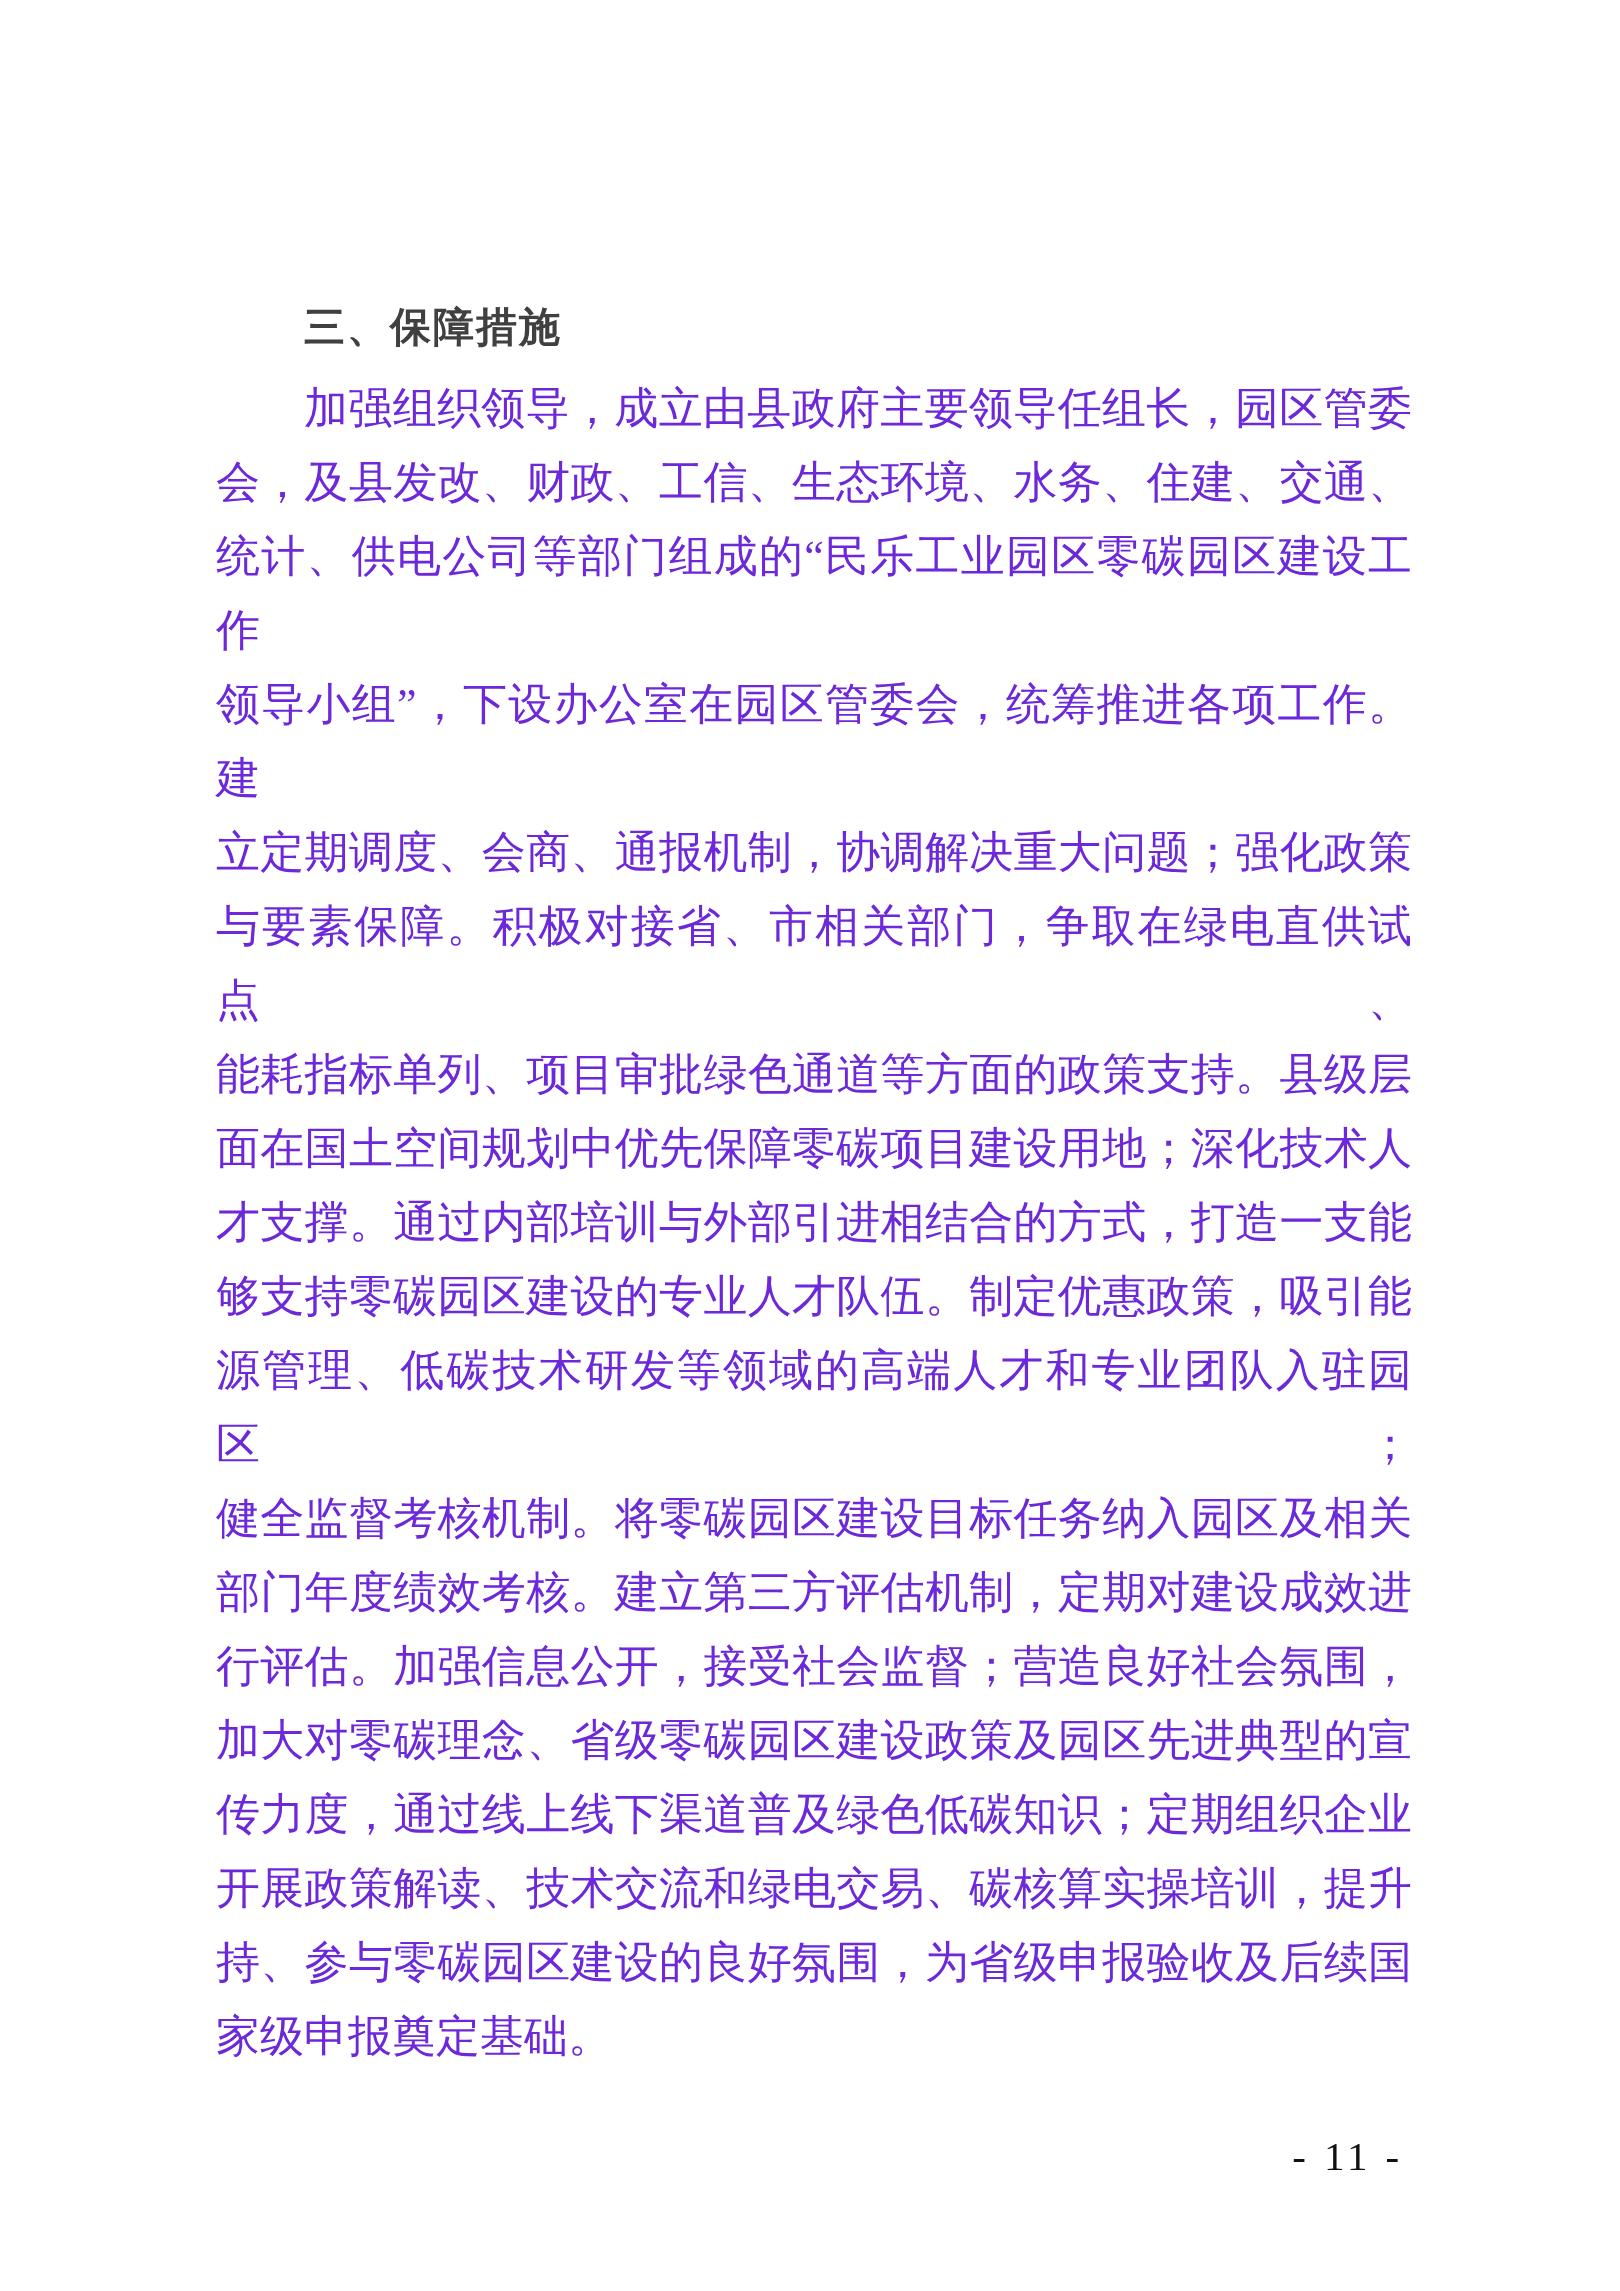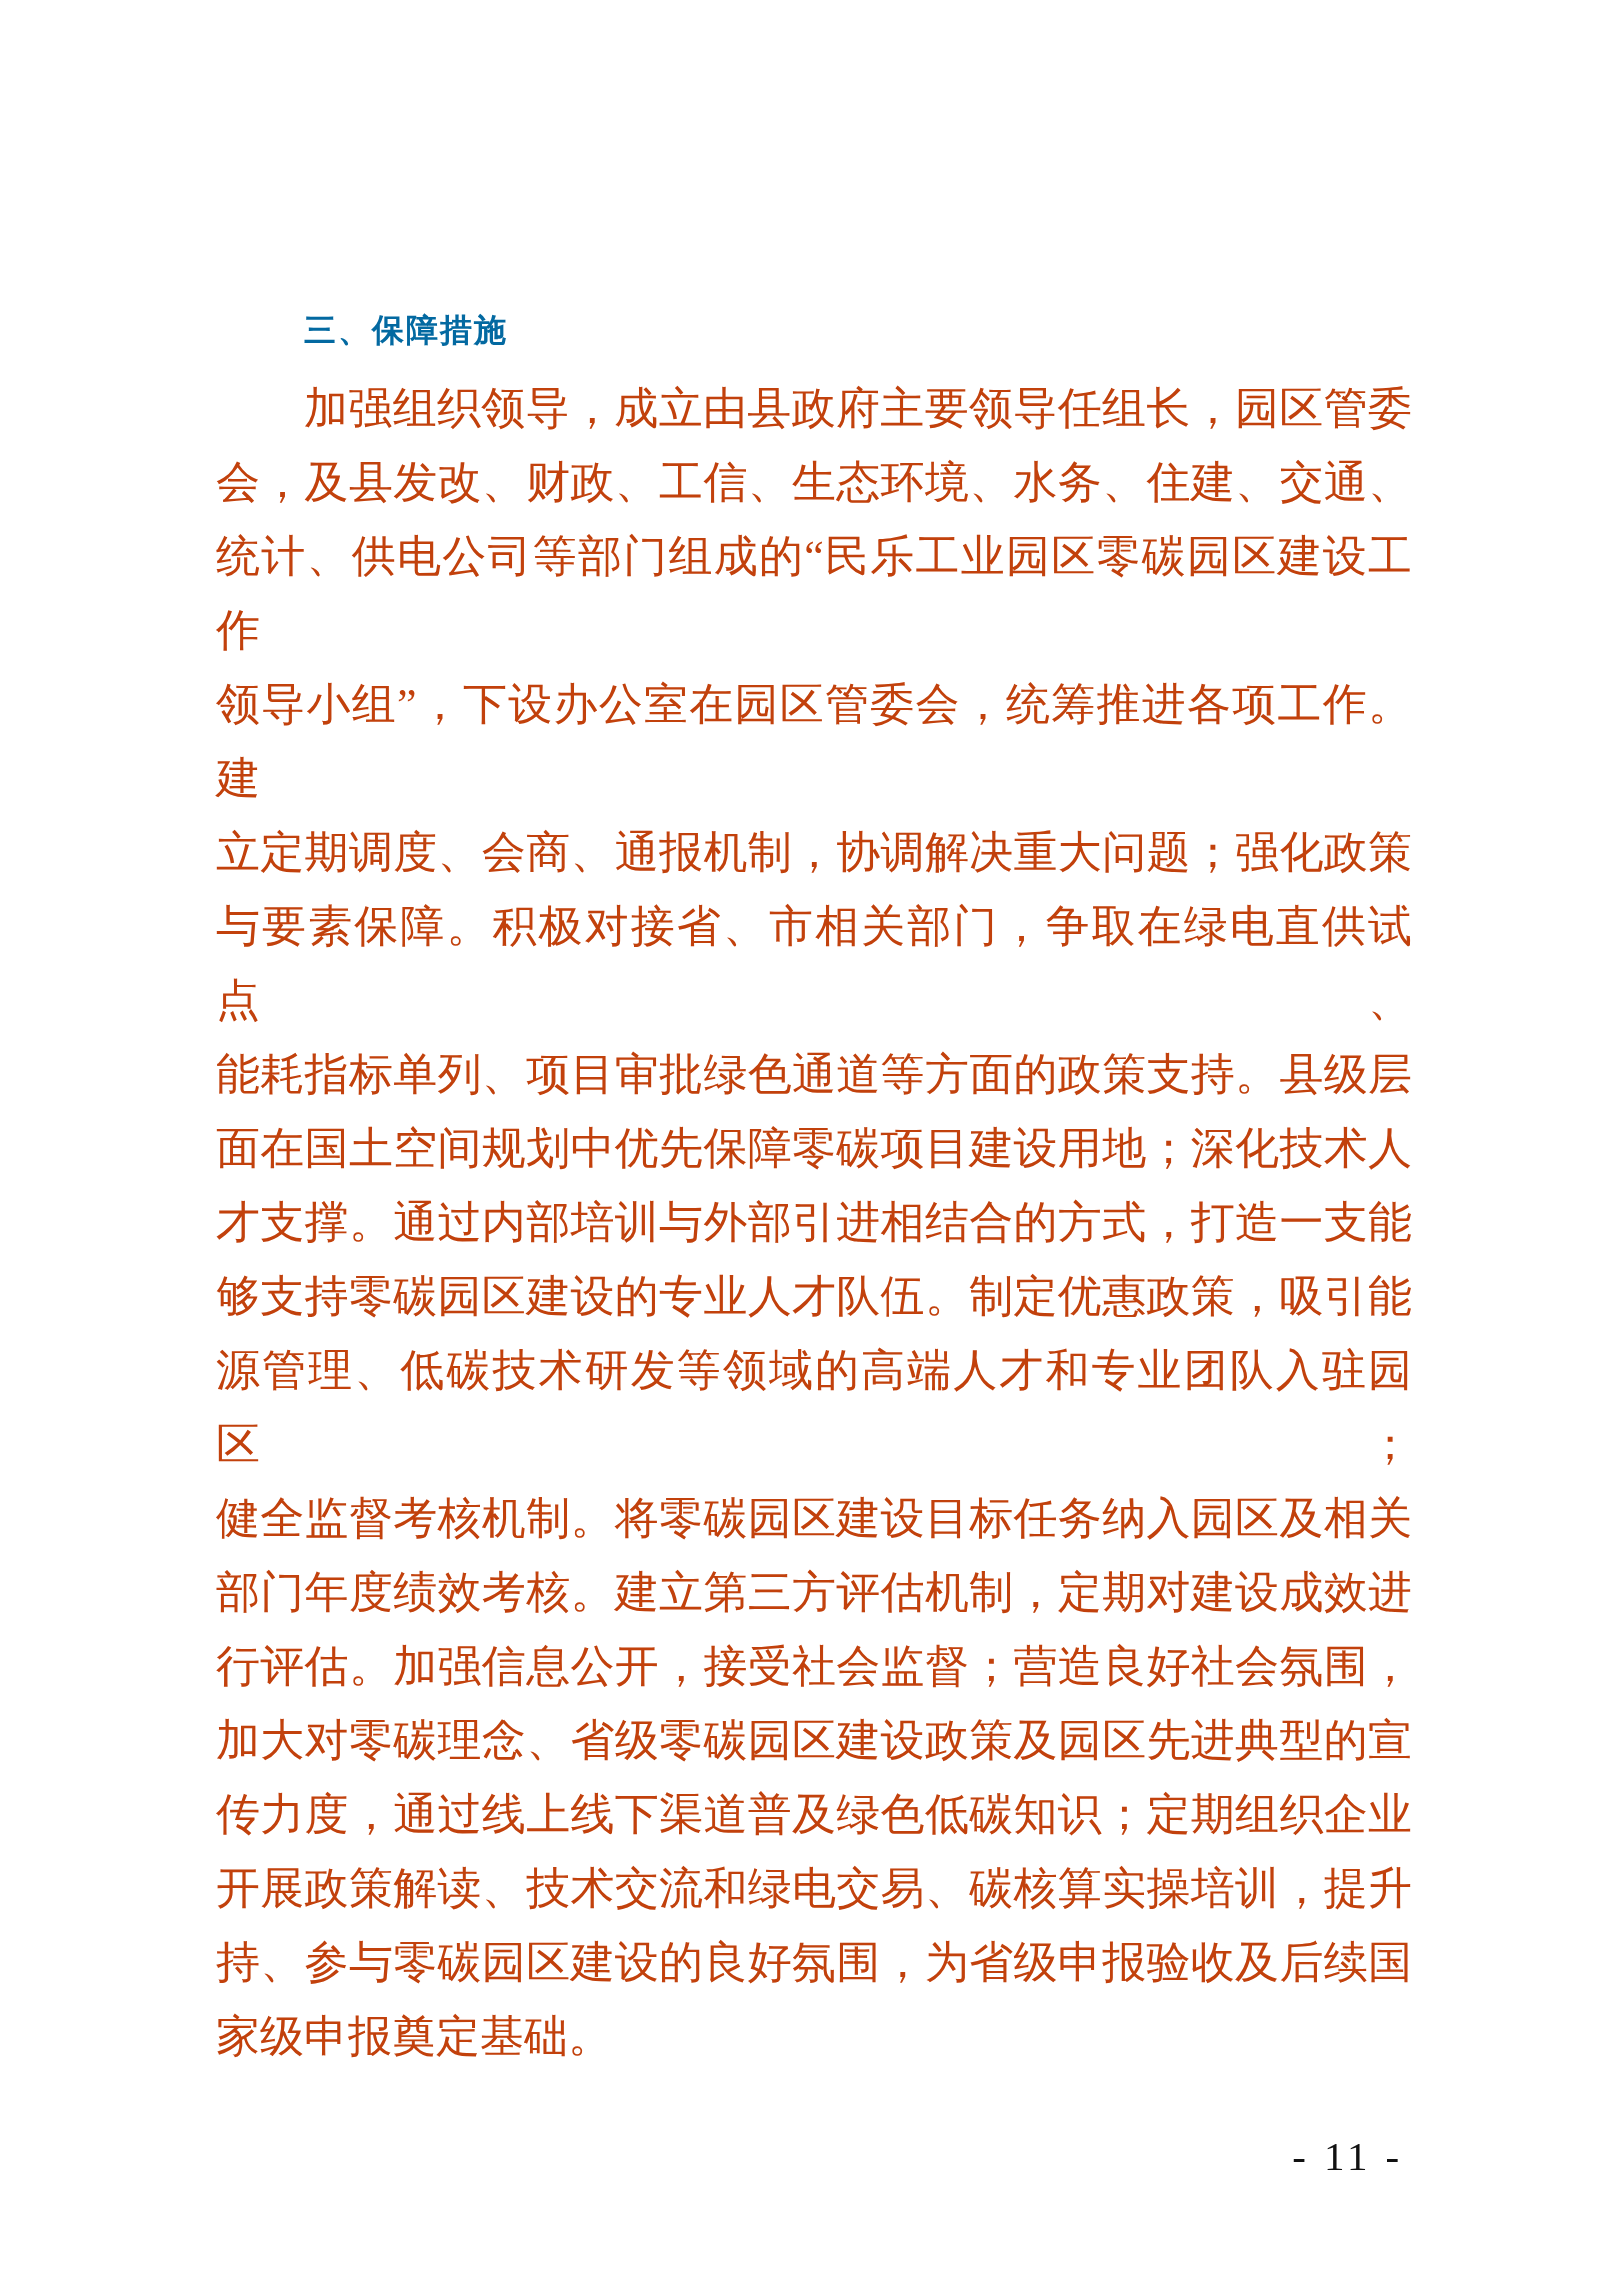--- a/index.html
+++ b/index.html
@@ -16,38 +16,38 @@
     font-family: "Liberation Serif", "DejaVu Serif", serif;
     color: #141414;
   }
   .content {
     position: absolute;
     left: 216px;
     top: 289px;
     width: 1196px;
   }
   .heading {
-    font-family: Liberation Serif, serif;
+    font-family: Liberation Mono, monospace;
     font-weight: 700;
-    font-size: 32px;
+    font-size: 41px;
     line-height: 83px;
     margin: 0;
     text-indent: 88px;
-    color: #0369a1;
+    color: #404040;
     letter-spacing: 2px;
   }
   .bodytext {
     margin: 0;
   }
   .line {
     font-size: 44px;
     line-height: 74px;
     text-align: justify;
     text-align-last: justify;
-    color: #c2410c;
+    color: #6d28d9;
   }
   .line-first {
     text-indent: 88px;
   }
   .line-last {
     text-align: center;
     text-align-last: left;
     font-family: Liberation Serif, serif;
   }
   .page-number {

